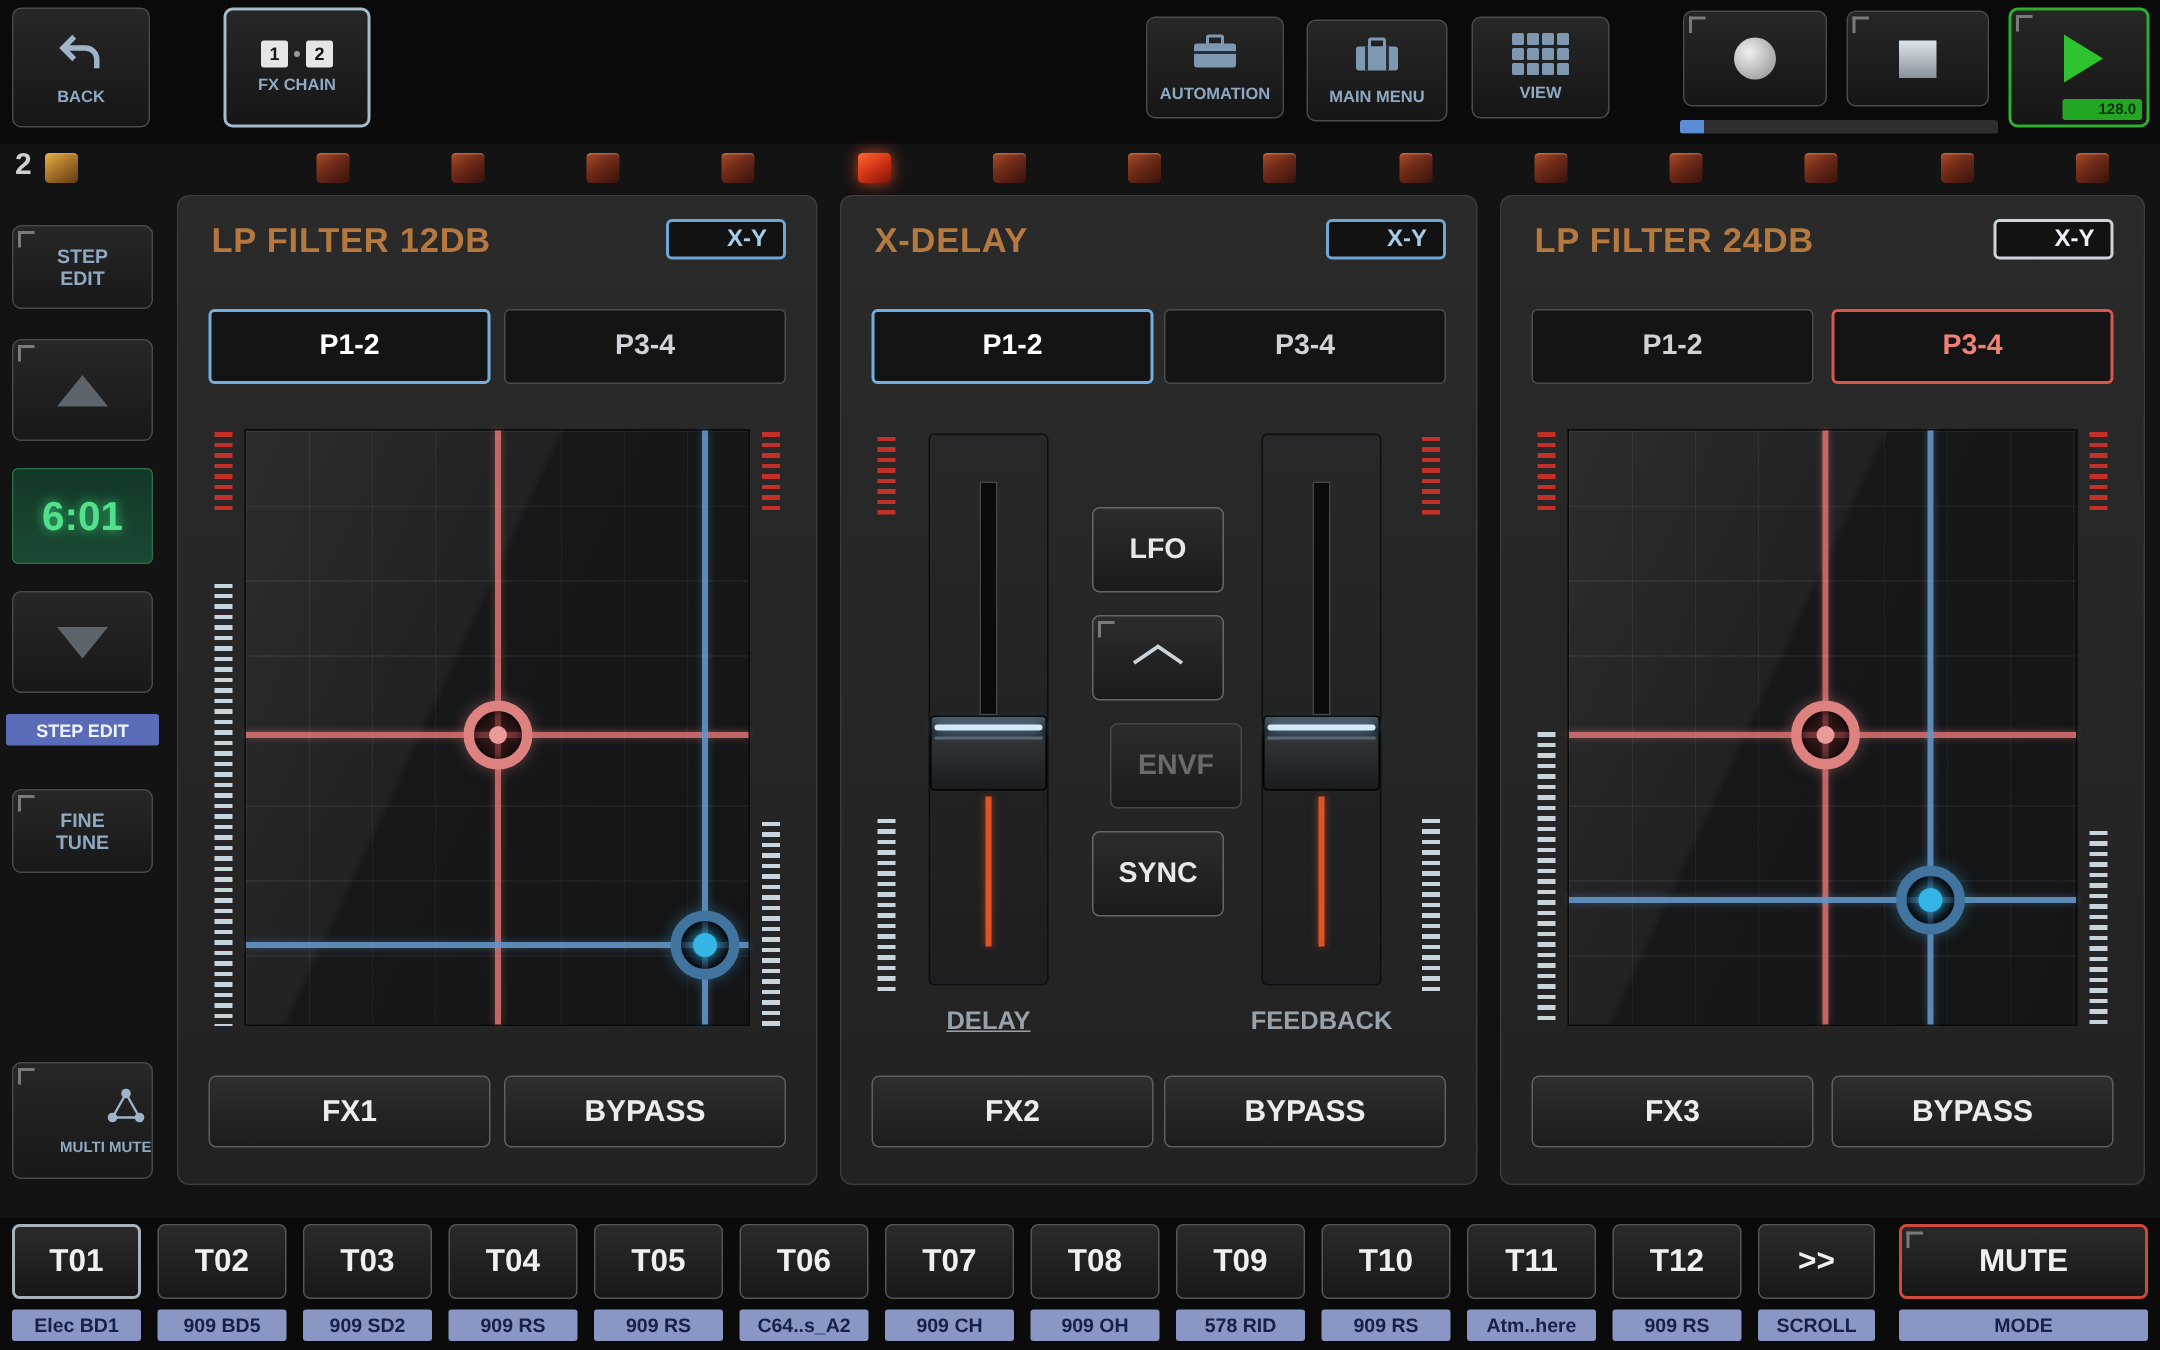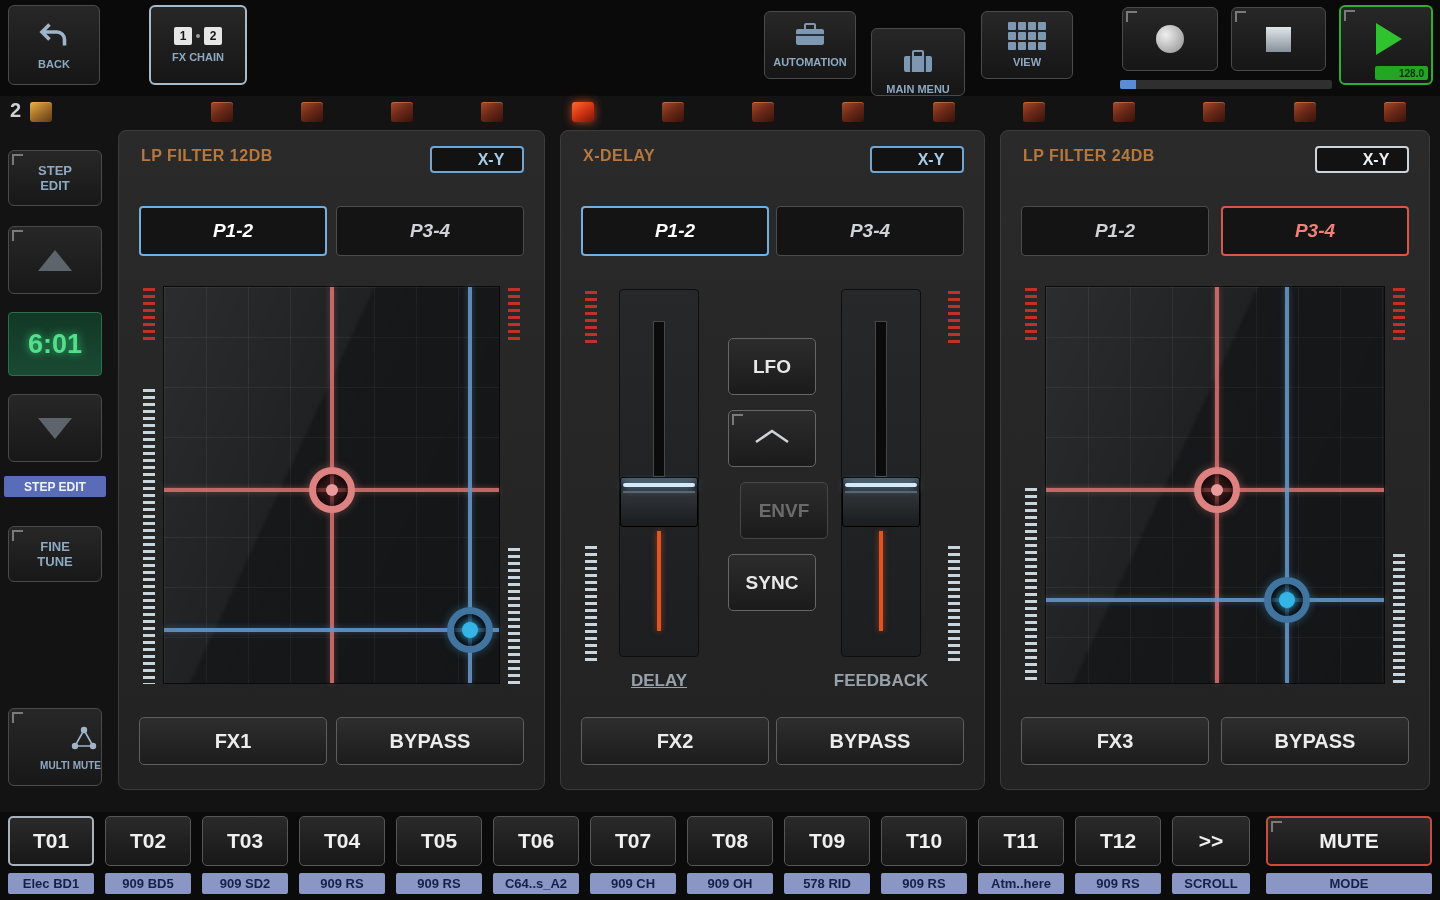--- a/index.html
+++ b/index.html
@@ -44,25 +44,25 @@
   .tri-up{width:0;height:0;border-left:17px solid transparent;border-right:17px solid transparent;border-bottom:21px solid #5d646b;}
   .tri-down{width:0;height:0;border-left:17px solid transparent;border-right:17px solid transparent;border-top:21px solid #5d646b;}
   .posdisp{position:absolute;left:8px;top:312px;width:94px;height:64px;background:linear-gradient(#123826,#1a4a33);
         border:1px solid #2e6e4a;border-radius:4px;color:#53e08d;font-size:27px;font-weight:bold;
         display:flex;align-items:center;justify-content:center;text-shadow:0 0 8px #35c070;}
   .semode{position:absolute;left:4px;top:476px;width:102px;height:21px;background:#5a6cb8;color:#eef2ff;
         font-size:12px;font-weight:bold;display:flex;align-items:center;justify-content:center;border-radius:2px;}
 
   
   .panel{position:absolute;top:130px;height:660px;background:linear-gradient(#2a2a2a,#222);border:1px solid #3c3c3c;border-radius:8px;}
-  .panel-title{position:absolute;left:22px;top:16px;font-size:16px;font-weight:bold;color:#b5793f;letter-spacing:.5px;}
-  .xybtn{position:absolute;right:20px;top:15px;width:94px;height:27px;background:#121212;border:2px solid #6ea6d4;border-radius:4px;
+  .panel-title{position:absolute;left:22px;top:16px;font-size:23px;font-weight:bold;color:#b5793f;letter-spacing:.5px;}
+  .xybtn{position:absolute;right:20px;top:15px;width:80px;height:27px;background:#121212;border:2px solid #6ea6d4;border-radius:4px;
         color:#a8cce8;font-size:16px;font-weight:bold;display:flex;align-items:center;justify-content:center;padding-left:28px;}
   .xybtn.white{border-color:#ccd4da;color:#eef2f6;}
-  .pagerow{position:absolute;top:75px;left:20px;right:20px;height:50px;display:flex;justify-content:space-between;font-style:italic;}
+  .pagerow{position:absolute;top:75px;left:20px;right:20px;height:50px;display:flex;justify-content:space-between;}
   .pbtn{width:188px;height:50px;background:#141414;border:1px solid #4c4c4c;border-radius:4px;color:#cfd3d7;
         font-size:19px;font-weight:bold;display:flex;align-items:center;justify-content:center;}
   .pbtn.selblue{border:2px solid #74aede;color:#fff;}
   .pbtn.selred{border:2px solid #d8564a;color:#ef8176;}
   .fxrow{position:absolute;bottom:24px;left:20px;right:20px;display:flex;justify-content:space-between;}
   .fxbtn{width:188px;height:48px;background:linear-gradient(#2e2e2e,#1c1c1c);border:1px solid #5e5e5e;border-radius:5px;
         color:#ececec;font-size:20px;font-weight:bold;display:flex;align-items:center;justify-content:center;}
 
   
   .xywrap{position:absolute;top:155px;left:0;right:0;height:400px;}
@@ -145,21 +145,21 @@
       <span>
         <svg width="34" height="26" viewBox="0 0 34 26">
             <rect x="12" y="2" width="10" height="6" rx="1" fill="none" stroke="#7e98b2" stroke-width="2"></rect>
             <rect x="3" y="7" width="28" height="16" rx="2" fill="#7e98b2"></rect>
             <line x1="3" y1="13" x2="31" y2="13" stroke="#27313b" stroke-width="2"></line>
           </svg>
       </span>
       <span>AUTOMATION</span>
     </div>
 
-    <div class="tbtn" style="left:871px;top:28px;width:94px;height:68px;justify-content:flex-end;">
+    <div class="tbtn" style="left:871px;top:13px;width:94px;height:68px;">
       <span>
         <svg width="34" height="26" viewBox="0 0 34 26">
             <rect x="12" y="2" width="10" height="6" rx="1" fill="none" stroke="#7e98b2" stroke-width="2"></rect>
             <rect x="3" y="7" width="28" height="16" rx="2" fill="#7e98b2"></rect>
             <line x1="10" y1="7" x2="10" y2="23" stroke="#27313b" stroke-width="2"></line>
             <line x1="24" y1="7" x2="24" y2="23" stroke="#27313b" stroke-width="2"></line>
           </svg>
       </span>
       <span>MAIN MENU</span>
     </div>

